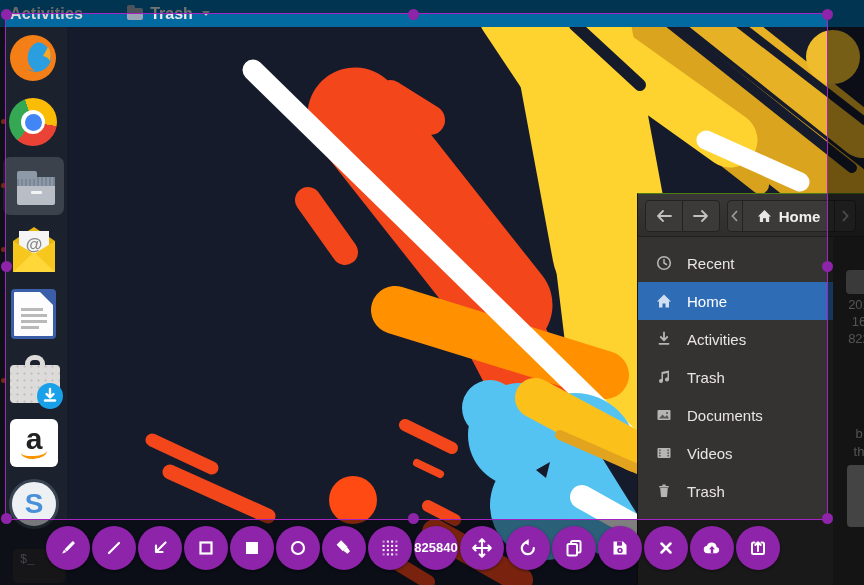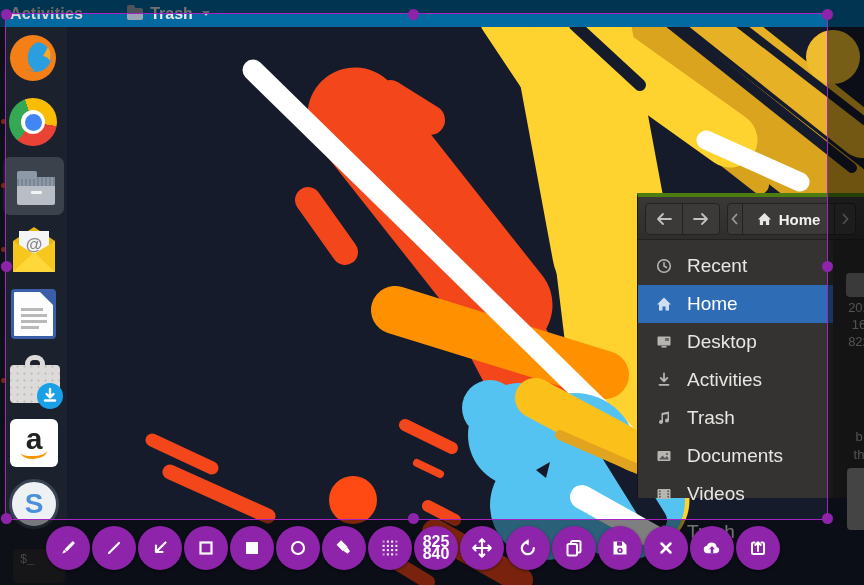--- a/index.html
+++ b/index.html
@@ -52,48 +52,48 @@
   #amazon-icon .a-letter{font-size:30px;font-weight:700;color:#222;line-height:24px;}
   #amazon-icon .a-smile{width:26px;height:10px;border-bottom:3.5px solid #f79400;
      border-radius:0 0 70% 70%/0 0 100% 100%;transform:rotate(-4deg);margin-top:-2px;}
   #s-app-icon{left:9px;top:452px;width:50px;height:50px;border-radius:50%;background:#eef1f4;
      border:3px solid #394453;display:flex;align-items:center;justify-content:center;}
   #s-app-icon .s-letter{font-size:28px;font-weight:700;color:#4a90d9;}
   #terminal-icon{left:13px;top:522px;width:52px;height:34px;background:#2c2c31;border-radius:5px;
      color:#8a9096;font-size:12px;font-family:"Liberation Mono",monospace;padding:4px 0 0 7px;}
 
   
-  #files-window{left:637px;top:193px;width:227px;height:305px;background:#343230;z-index:5;
-     border-left:1px solid #151515;border-top:4px solid #4d7c0f;color:#e8e6e3;}
+  #files-window{left:637px;top:193px;width:227px;height:392px;background:#343230;z-index:5;
+     border-left:1px solid #151515;border-top:1px solid #4d7c0f;color:#e8e6e3;}
   #headerbar{position:absolute;left:0;top:0;width:100%;height:43px;
      background:linear-gradient(#3a3836,#302e2c);border-bottom:1px solid #232120;}
   .hb-btn{position:absolute;top:6px;height:32px;background:#3c3a38;border:1px solid #242220;
      display:flex;align-items:center;justify-content:center;}
   #btn-back{left:7px;width:38px;border-radius:4px 0 0 4px;}
   #btn-forward{left:44px;width:38px;border-radius:0 4px 4px 0;}
   #btn-path-prev{left:89px;width:16px;border-radius:4px 0 0 4px;}
   #btn-location{left:104px;width:93px;gap:7px;font-weight:700;font-size:15px;color:#f2f0ee;}
   #btn-path-next{left:196px;width:22px;border-radius:0 4px 4px 0;}
   #sidebar{position:absolute;left:0;top:43px;width:195px;bottom:0;background:#353331;padding-top:7px;}
-  .side-row{height:38px;display:flex;align-items:center;padding-left:18px;gap:15px;font-size:19px;}
+  .side-row{height:38px;display:flex;align-items:center;padding-left:18px;gap:15px;font-size:15px;}
   .side-row.selected{background:#2e6cb5;color:#fff;}
   .side-row svg{flex:0 0 auto;}
   #filepane{position:absolute;left:195px;top:43px;right:0;bottom:0;background:#2b2927;
      font-size:13px;color:#a8a6a4;}
   .fp-tile{position:absolute;background:#767472;border-radius:4px;}
   .fp-text{position:absolute;width:34px;text-align:center;line-height:17px;}
 
   
   .dim{background:rgba(0,0,2,.50);z-index:7;}
   #sel-rect{left:5px;top:13px;width:823px;height:507px;border:1.5px solid #a424c3;z-index:8;}
   .handle{width:11px;height:11px;border-radius:50%;background:#8e24aa;z-index:9;}
   #toolbar{left:46px;top:526px;height:44px;display:flex;gap:2px;z-index:10;}
   .tool-btn{width:44px;height:44px;border-radius:50%;background:#8e24aa;flex:0 0 auto;
      display:flex;align-items:center;justify-content:center;box-shadow:0 1px 3px rgba(0,0,0,.45);}
-  .size-badge{flex-direction:column;color:#fff;font-size:16px;font-weight:700;line-height:12px;}
+  .size-badge{flex-direction:row;color:#fff;font-size:13px;font-weight:700;line-height:12px;}
 </style>
 </head>
 <body>
 
 <div id="stage">
 
   <svg class="abs" style="left:0;top:0;z-index:1" width="864" height="585" viewBox="0 0 864 585">
     <rect width="864" height="585" fill="#161b2c"></rect>
 
     <line x1="615" y1="20" x2="840" y2="195" stroke="#dba41e" stroke-width="70" stroke-linecap="round"></line>
@@ -251,28 +251,20 @@
             <circle cx="8" cy="8" r="6.3" fill="none" stroke="#b7b5b2" stroke-width="1.6"></circle>
             <path d="M8 4.5 V8 L10.5 9.5" stroke="#b7b5b2" stroke-width="1.5" fill="none" stroke-linecap="round"></path>
           </svg>
         <span>Recent</span>
       </div>
       <div class="side-row selected">
         <svg width="16" height="16" viewBox="0 0 16 15">
             <path d="M8 1 L15 8 H13 V14 H9.5 V10 H6.5 V14 H3 V8 H1 Z" fill="#cfdef0"></path>
           </svg>
         <span>Home</span>
-      </div>
-      <div class="side-row">
-        <svg width="16" height="16" viewBox="0 0 16 16">
-            <rect x="1.5" y="2.5" width="13" height="9" rx="1" fill="#b7b5b2"></rect>
-            <rect x="9" y="4" width="4" height="3" fill="#6e6c6a"></rect>
-            <rect x="5.5" y="12" width="5" height="1.6" fill="#b7b5b2"></rect>
-          </svg>
-        <span>Desktop</span>
       </div>
       <div class="side-row">
         <svg width="16" height="16" viewBox="0 0 16 16">
             <path d="M8 1.5 V9 M4.8 6 L8 9.3 L11.2 6" stroke="#b7b5b2" stroke-width="1.8" fill="none" stroke-linecap="round" stroke-linejoin="round"></path>
             <path d="M3.5 12.8 H12.5" stroke="#b7b5b2" stroke-width="1.8" stroke-linecap="round"></path>
           </svg>
         <span>Activities</span>
       </div>
       <div class="side-row">
         <svg width="16" height="16" viewBox="0 0 16 16">

